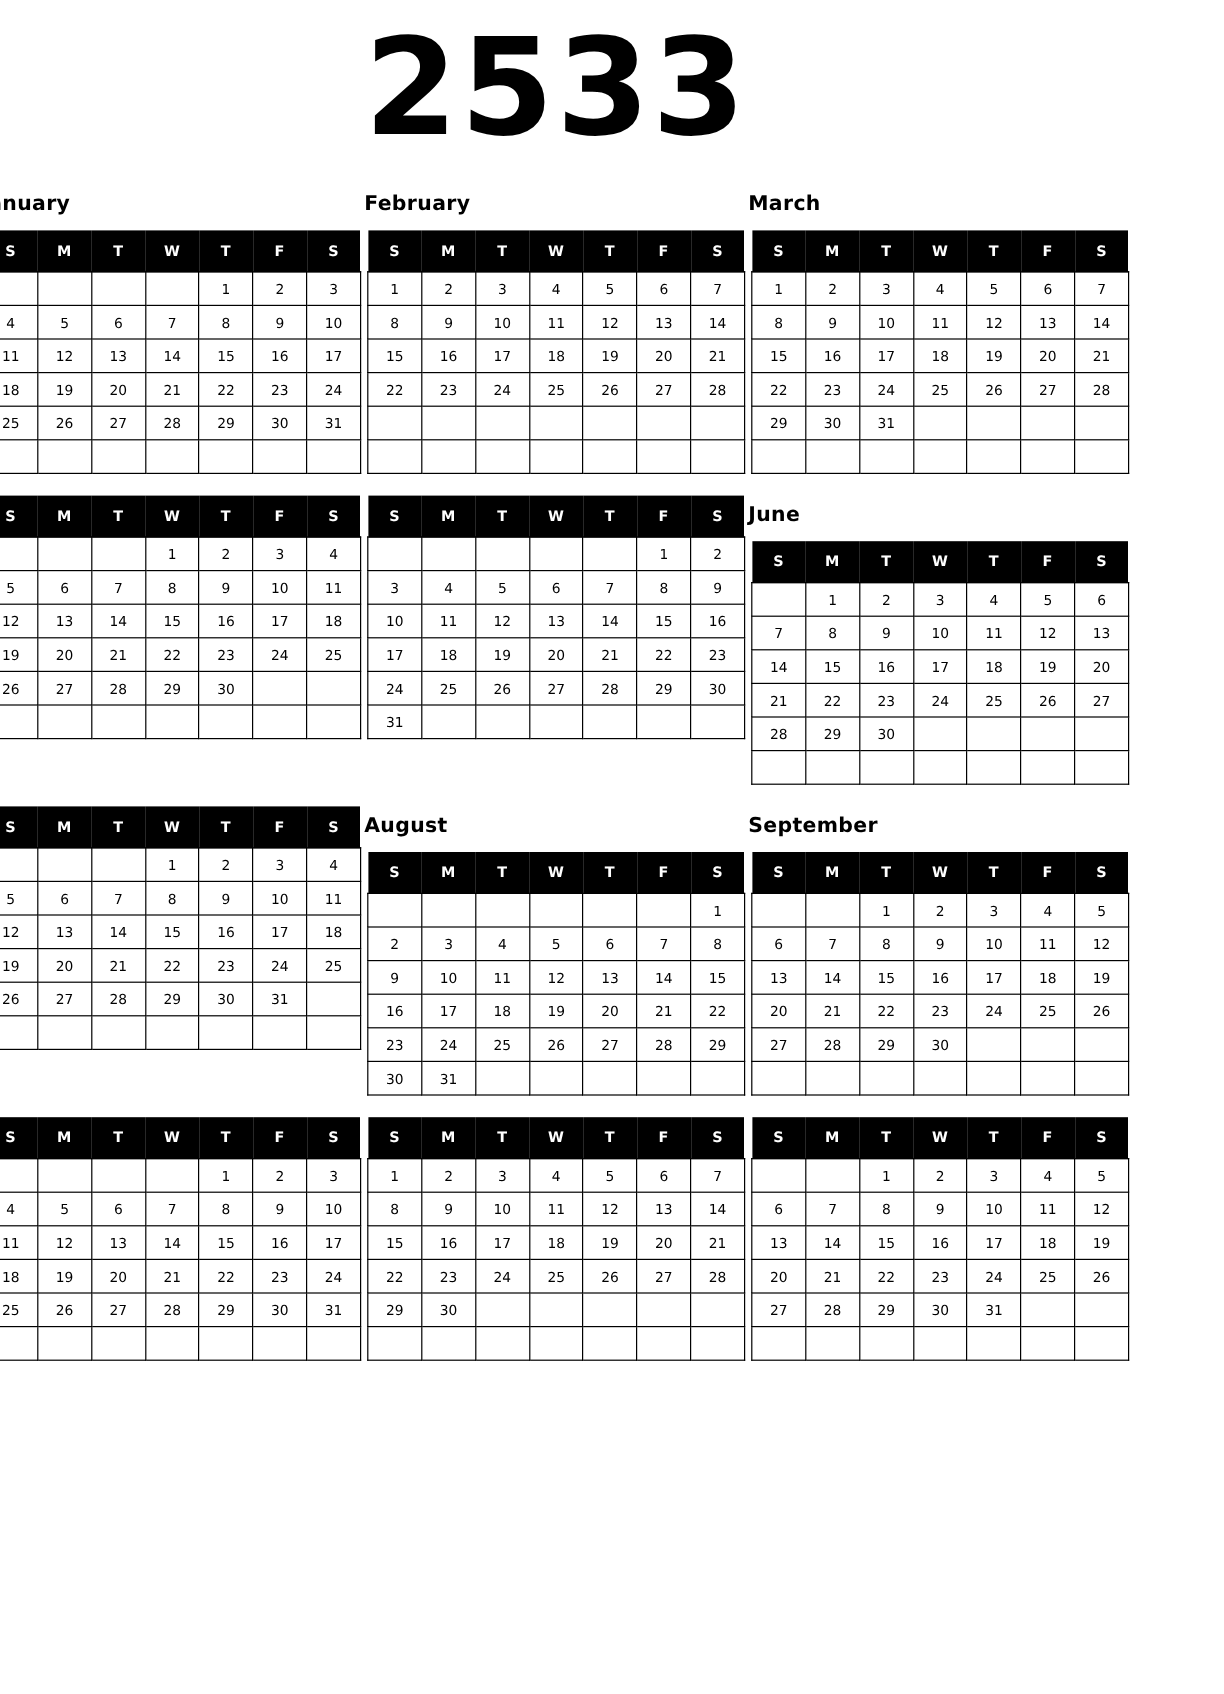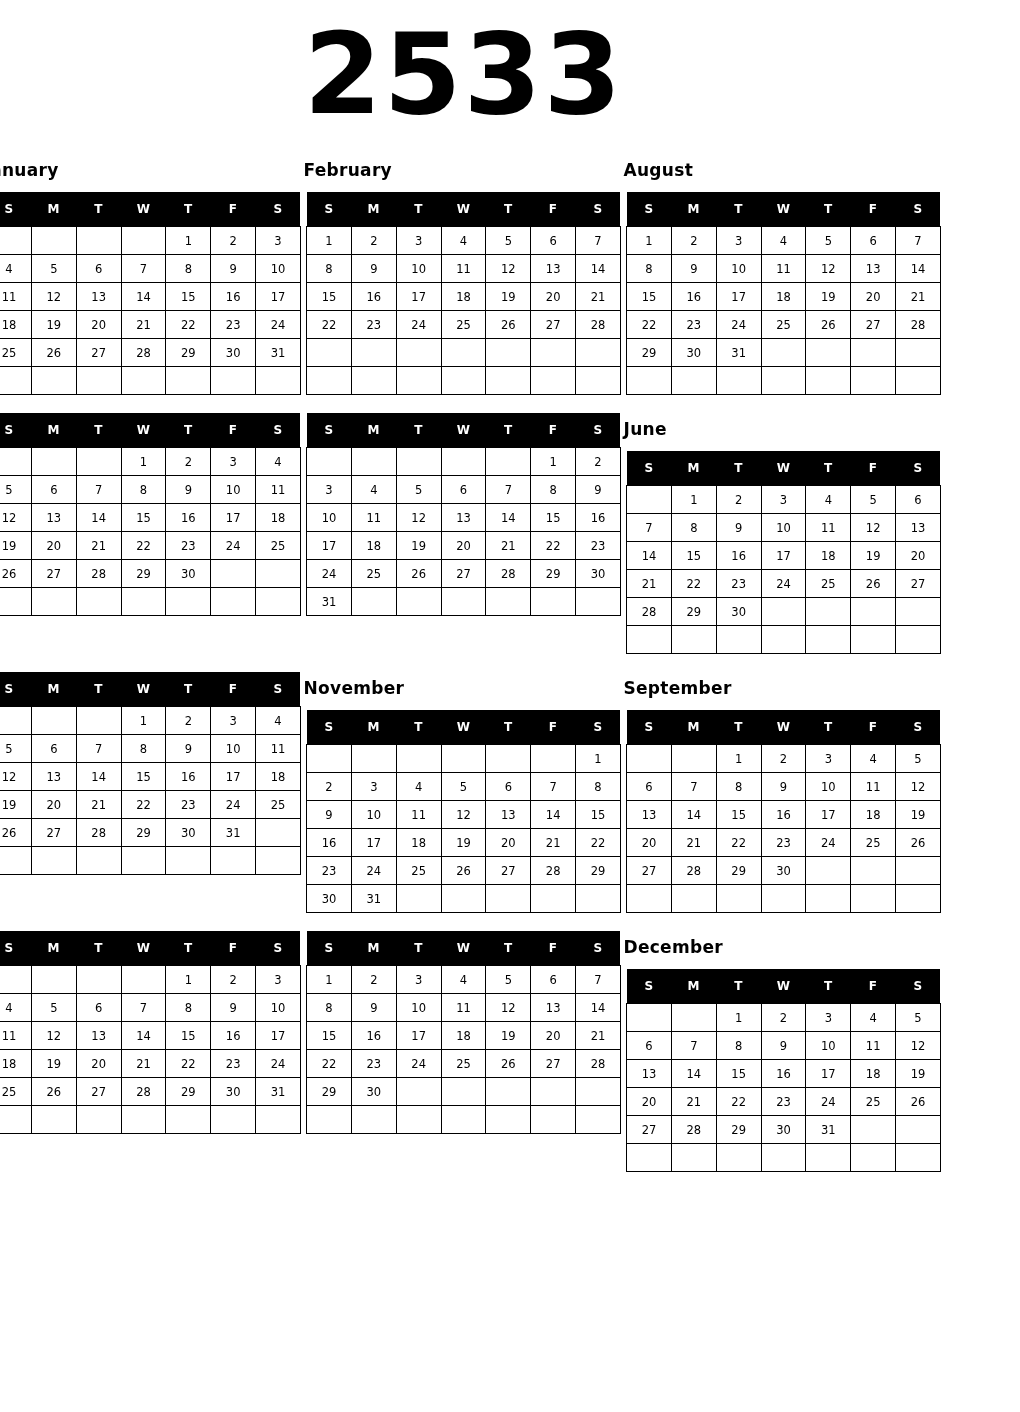--- a/index.html
+++ b/index.html
@@ -224,664 +224,663 @@
               <td></td>
               <td></td>
               <td></td>
               <td></td>
               <td></td>
             </tr>
           </tbody>
         </table>
       </div>
       <div class="month">
+        <div class="month-name">March</div>
+        <table class="cal">
+          <thead>
+            <tr>
+              <th>S</th>
+              <th>M</th>
+              <th>T</th>
+              <th>W</th>
+              <th>T</th>
+              <th>F</th>
+              <th>S</th>
+            </tr>
+          </thead>
+          <tbody>
+            <tr>
+              <td>1</td>
+              <td>2</td>
+              <td>3</td>
+              <td>4</td>
+              <td>5</td>
+              <td>6</td>
+              <td>7</td>
+            </tr>
+            <tr>
+              <td>8</td>
+              <td>9</td>
+              <td>10</td>
+              <td>11</td>
+              <td>12</td>
+              <td>13</td>
+              <td>14</td>
+            </tr>
+            <tr>
+              <td>15</td>
+              <td>16</td>
+              <td>17</td>
+              <td>18</td>
+              <td>19</td>
+              <td>20</td>
+              <td>21</td>
+            </tr>
+            <tr>
+              <td>22</td>
+              <td>23</td>
+              <td>24</td>
+              <td>25</td>
+              <td>26</td>
+              <td>27</td>
+              <td>28</td>
+            </tr>
+            <tr>
+              <td>29</td>
+              <td>30</td>
+              <td>31</td>
+              <td></td>
+              <td></td>
+              <td></td>
+              <td></td>
+            </tr>
+            <tr>
+              <td></td>
+              <td></td>
+              <td></td>
+              <td></td>
+              <td></td>
+              <td></td>
+              <td></td>
+            </tr>
+          </tbody>
+        </table>
+      </div>
+      <div class="month">
+        <table class="cal">
+          <thead>
+            <tr>
+              <th>S</th>
+              <th>M</th>
+              <th>T</th>
+              <th>W</th>
+              <th>T</th>
+              <th>F</th>
+              <th>S</th>
+            </tr>
+          </thead>
+          <tbody>
+            <tr>
+              <td></td>
+              <td></td>
+              <td></td>
+              <td>1</td>
+              <td>2</td>
+              <td>3</td>
+              <td>4</td>
+            </tr>
+            <tr>
+              <td>5</td>
+              <td>6</td>
+              <td>7</td>
+              <td>8</td>
+              <td>9</td>
+              <td>10</td>
+              <td>11</td>
+            </tr>
+            <tr>
+              <td>12</td>
+              <td>13</td>
+              <td>14</td>
+              <td>15</td>
+              <td>16</td>
+              <td>17</td>
+              <td>18</td>
+            </tr>
+            <tr>
+              <td>19</td>
+              <td>20</td>
+              <td>21</td>
+              <td>22</td>
+              <td>23</td>
+              <td>24</td>
+              <td>25</td>
+            </tr>
+            <tr>
+              <td>26</td>
+              <td>27</td>
+              <td>28</td>
+              <td>29</td>
+              <td>30</td>
+              <td></td>
+              <td></td>
+            </tr>
+            <tr>
+              <td></td>
+              <td></td>
+              <td></td>
+              <td></td>
+              <td></td>
+              <td></td>
+              <td></td>
+            </tr>
+          </tbody>
+        </table>
+      </div>
+      <div class="month">
+        <table class="cal">
+          <thead>
+            <tr>
+              <th>S</th>
+              <th>M</th>
+              <th>T</th>
+              <th>W</th>
+              <th>T</th>
+              <th>F</th>
+              <th>S</th>
+            </tr>
+          </thead>
+          <tbody>
+            <tr>
+              <td></td>
+              <td></td>
+              <td></td>
+              <td></td>
+              <td></td>
+              <td>1</td>
+              <td>2</td>
+            </tr>
+            <tr>
+              <td>3</td>
+              <td>4</td>
+              <td>5</td>
+              <td>6</td>
+              <td>7</td>
+              <td>8</td>
+              <td>9</td>
+            </tr>
+            <tr>
+              <td>10</td>
+              <td>11</td>
+              <td>12</td>
+              <td>13</td>
+              <td>14</td>
+              <td>15</td>
+              <td>16</td>
+            </tr>
+            <tr>
+              <td>17</td>
+              <td>18</td>
+              <td>19</td>
+              <td>20</td>
+              <td>21</td>
+              <td>22</td>
+              <td>23</td>
+            </tr>
+            <tr>
+              <td>24</td>
+              <td>25</td>
+              <td>26</td>
+              <td>27</td>
+              <td>28</td>
+              <td>29</td>
+              <td>30</td>
+            </tr>
+            <tr>
+              <td>31</td>
+              <td></td>
+              <td></td>
+              <td></td>
+              <td></td>
+              <td></td>
+              <td></td>
+            </tr>
+          </tbody>
+        </table>
+      </div>
+      <div class="month">
+        <div class="month-name">June</div>
+        <table class="cal">
+          <thead>
+            <tr>
+              <th>S</th>
+              <th>M</th>
+              <th>T</th>
+              <th>W</th>
+              <th>T</th>
+              <th>F</th>
+              <th>S</th>
+            </tr>
+          </thead>
+          <tbody>
+            <tr>
+              <td></td>
+              <td>1</td>
+              <td>2</td>
+              <td>3</td>
+              <td>4</td>
+              <td>5</td>
+              <td>6</td>
+            </tr>
+            <tr>
+              <td>7</td>
+              <td>8</td>
+              <td>9</td>
+              <td>10</td>
+              <td>11</td>
+              <td>12</td>
+              <td>13</td>
+            </tr>
+            <tr>
+              <td>14</td>
+              <td>15</td>
+              <td>16</td>
+              <td>17</td>
+              <td>18</td>
+              <td>19</td>
+              <td>20</td>
+            </tr>
+            <tr>
+              <td>21</td>
+              <td>22</td>
+              <td>23</td>
+              <td>24</td>
+              <td>25</td>
+              <td>26</td>
+              <td>27</td>
+            </tr>
+            <tr>
+              <td>28</td>
+              <td>29</td>
+              <td>30</td>
+              <td></td>
+              <td></td>
+              <td></td>
+              <td></td>
+            </tr>
+            <tr>
+              <td></td>
+              <td></td>
+              <td></td>
+              <td></td>
+              <td></td>
+              <td></td>
+              <td></td>
+            </tr>
+          </tbody>
+        </table>
+      </div>
+      <div class="month">
+        <table class="cal">
+          <thead>
+            <tr>
+              <th>S</th>
+              <th>M</th>
+              <th>T</th>
+              <th>W</th>
+              <th>T</th>
+              <th>F</th>
+              <th>S</th>
+            </tr>
+          </thead>
+          <tbody>
+            <tr>
+              <td></td>
+              <td></td>
+              <td></td>
+              <td>1</td>
+              <td>2</td>
+              <td>3</td>
+              <td>4</td>
+            </tr>
+            <tr>
+              <td>5</td>
+              <td>6</td>
+              <td>7</td>
+              <td>8</td>
+              <td>9</td>
+              <td>10</td>
+              <td>11</td>
+            </tr>
+            <tr>
+              <td>12</td>
+              <td>13</td>
+              <td>14</td>
+              <td>15</td>
+              <td>16</td>
+              <td>17</td>
+              <td>18</td>
+            </tr>
+            <tr>
+              <td>19</td>
+              <td>20</td>
+              <td>21</td>
+              <td>22</td>
+              <td>23</td>
+              <td>24</td>
+              <td>25</td>
+            </tr>
+            <tr>
+              <td>26</td>
+              <td>27</td>
+              <td>28</td>
+              <td>29</td>
+              <td>30</td>
+              <td>31</td>
+              <td></td>
+            </tr>
+            <tr>
+              <td></td>
+              <td></td>
+              <td></td>
+              <td></td>
+              <td></td>
+              <td></td>
+              <td></td>
+            </tr>
+          </tbody>
+        </table>
+      </div>
+      <div class="month">
         <div class="month-name">August</div>
         <table class="cal">
           <thead>
             <tr>
               <th>S</th>
               <th>M</th>
               <th>T</th>
               <th>W</th>
               <th>T</th>
               <th>F</th>
               <th>S</th>
             </tr>
           </thead>
           <tbody>
             <tr>
-              <td>1</td>
-              <td>2</td>
-              <td>3</td>
-              <td>4</td>
-              <td>5</td>
-              <td>6</td>
-              <td>7</td>
-            </tr>
-            <tr>
-              <td>8</td>
-              <td>9</td>
-              <td>10</td>
-              <td>11</td>
-              <td>12</td>
-              <td>13</td>
-              <td>14</td>
-            </tr>
-            <tr>
-              <td>15</td>
-              <td>16</td>
-              <td>17</td>
-              <td>18</td>
-              <td>19</td>
-              <td>20</td>
-              <td>21</td>
-            </tr>
-            <tr>
-              <td>22</td>
-              <td>23</td>
-              <td>24</td>
-              <td>25</td>
-              <td>26</td>
-              <td>27</td>
-              <td>28</td>
-            </tr>
-            <tr>
-              <td>29</td>
+              <td></td>
+              <td></td>
+              <td></td>
+              <td></td>
+              <td></td>
+              <td></td>
+              <td>1</td>
+            </tr>
+            <tr>
+              <td>2</td>
+              <td>3</td>
+              <td>4</td>
+              <td>5</td>
+              <td>6</td>
+              <td>7</td>
+              <td>8</td>
+            </tr>
+            <tr>
+              <td>9</td>
+              <td>10</td>
+              <td>11</td>
+              <td>12</td>
+              <td>13</td>
+              <td>14</td>
+              <td>15</td>
+            </tr>
+            <tr>
+              <td>16</td>
+              <td>17</td>
+              <td>18</td>
+              <td>19</td>
+              <td>20</td>
+              <td>21</td>
+              <td>22</td>
+            </tr>
+            <tr>
+              <td>23</td>
+              <td>24</td>
+              <td>25</td>
+              <td>26</td>
+              <td>27</td>
+              <td>28</td>
+              <td>29</td>
+            </tr>
+            <tr>
               <td>30</td>
               <td>31</td>
               <td></td>
               <td></td>
               <td></td>
               <td></td>
-            </tr>
-            <tr>
-              <td></td>
-              <td></td>
-              <td></td>
-              <td></td>
-              <td></td>
-              <td></td>
-              <td></td>
-            </tr>
-          </tbody>
-        </table>
-      </div>
-      <div class="month">
-        <table class="cal">
-          <thead>
-            <tr>
-              <th>S</th>
-              <th>M</th>
-              <th>T</th>
-              <th>W</th>
-              <th>T</th>
-              <th>F</th>
-              <th>S</th>
-            </tr>
-          </thead>
-          <tbody>
-            <tr>
-              <td></td>
-              <td></td>
-              <td></td>
-              <td>1</td>
-              <td>2</td>
-              <td>3</td>
-              <td>4</td>
-            </tr>
-            <tr>
-              <td>5</td>
-              <td>6</td>
-              <td>7</td>
-              <td>8</td>
-              <td>9</td>
-              <td>10</td>
-              <td>11</td>
-            </tr>
-            <tr>
-              <td>12</td>
-              <td>13</td>
-              <td>14</td>
-              <td>15</td>
-              <td>16</td>
-              <td>17</td>
-              <td>18</td>
-            </tr>
-            <tr>
-              <td>19</td>
-              <td>20</td>
-              <td>21</td>
-              <td>22</td>
-              <td>23</td>
-              <td>24</td>
-              <td>25</td>
-            </tr>
-            <tr>
-              <td>26</td>
-              <td>27</td>
-              <td>28</td>
-              <td>29</td>
-              <td>30</td>
-              <td></td>
-              <td></td>
-            </tr>
-            <tr>
-              <td></td>
-              <td></td>
-              <td></td>
-              <td></td>
-              <td></td>
-              <td></td>
-              <td></td>
-            </tr>
-          </tbody>
-        </table>
-      </div>
-      <div class="month">
-        <table class="cal">
-          <thead>
-            <tr>
-              <th>S</th>
-              <th>M</th>
-              <th>T</th>
-              <th>W</th>
-              <th>T</th>
-              <th>F</th>
-              <th>S</th>
-            </tr>
-          </thead>
-          <tbody>
-            <tr>
-              <td></td>
-              <td></td>
-              <td></td>
-              <td></td>
-              <td></td>
-              <td>1</td>
-              <td>2</td>
-            </tr>
-            <tr>
-              <td>3</td>
-              <td>4</td>
-              <td>5</td>
-              <td>6</td>
-              <td>7</td>
-              <td>8</td>
-              <td>9</td>
-            </tr>
-            <tr>
-              <td>10</td>
-              <td>11</td>
-              <td>12</td>
-              <td>13</td>
-              <td>14</td>
-              <td>15</td>
-              <td>16</td>
-            </tr>
-            <tr>
-              <td>17</td>
-              <td>18</td>
-              <td>19</td>
-              <td>20</td>
-              <td>21</td>
-              <td>22</td>
-              <td>23</td>
-            </tr>
-            <tr>
-              <td>24</td>
-              <td>25</td>
-              <td>26</td>
-              <td>27</td>
-              <td>28</td>
-              <td>29</td>
-              <td>30</td>
-            </tr>
-            <tr>
+              <td></td>
+            </tr>
+          </tbody>
+        </table>
+      </div>
+      <div class="month">
+        <div class="month-name">September</div>
+        <table class="cal">
+          <thead>
+            <tr>
+              <th>S</th>
+              <th>M</th>
+              <th>T</th>
+              <th>W</th>
+              <th>T</th>
+              <th>F</th>
+              <th>S</th>
+            </tr>
+          </thead>
+          <tbody>
+            <tr>
+              <td></td>
+              <td></td>
+              <td>1</td>
+              <td>2</td>
+              <td>3</td>
+              <td>4</td>
+              <td>5</td>
+            </tr>
+            <tr>
+              <td>6</td>
+              <td>7</td>
+              <td>8</td>
+              <td>9</td>
+              <td>10</td>
+              <td>11</td>
+              <td>12</td>
+            </tr>
+            <tr>
+              <td>13</td>
+              <td>14</td>
+              <td>15</td>
+              <td>16</td>
+              <td>17</td>
+              <td>18</td>
+              <td>19</td>
+            </tr>
+            <tr>
+              <td>20</td>
+              <td>21</td>
+              <td>22</td>
+              <td>23</td>
+              <td>24</td>
+              <td>25</td>
+              <td>26</td>
+            </tr>
+            <tr>
+              <td>27</td>
+              <td>28</td>
+              <td>29</td>
+              <td>30</td>
+              <td></td>
+              <td></td>
+              <td></td>
+            </tr>
+            <tr>
+              <td></td>
+              <td></td>
+              <td></td>
+              <td></td>
+              <td></td>
+              <td></td>
+              <td></td>
+            </tr>
+          </tbody>
+        </table>
+      </div>
+      <div class="month">
+        <table class="cal">
+          <thead>
+            <tr>
+              <th>S</th>
+              <th>M</th>
+              <th>T</th>
+              <th>W</th>
+              <th>T</th>
+              <th>F</th>
+              <th>S</th>
+            </tr>
+          </thead>
+          <tbody>
+            <tr>
+              <td></td>
+              <td></td>
+              <td></td>
+              <td></td>
+              <td>1</td>
+              <td>2</td>
+              <td>3</td>
+            </tr>
+            <tr>
+              <td>4</td>
+              <td>5</td>
+              <td>6</td>
+              <td>7</td>
+              <td>8</td>
+              <td>9</td>
+              <td>10</td>
+            </tr>
+            <tr>
+              <td>11</td>
+              <td>12</td>
+              <td>13</td>
+              <td>14</td>
+              <td>15</td>
+              <td>16</td>
+              <td>17</td>
+            </tr>
+            <tr>
+              <td>18</td>
+              <td>19</td>
+              <td>20</td>
+              <td>21</td>
+              <td>22</td>
+              <td>23</td>
+              <td>24</td>
+            </tr>
+            <tr>
+              <td>25</td>
+              <td>26</td>
+              <td>27</td>
+              <td>28</td>
+              <td>29</td>
+              <td>30</td>
               <td>31</td>
-              <td></td>
-              <td></td>
-              <td></td>
-              <td></td>
-              <td></td>
-              <td></td>
-            </tr>
-          </tbody>
-        </table>
-      </div>
-      <div class="month">
-        <div class="month-name">June</div>
-        <table class="cal">
-          <thead>
-            <tr>
-              <th>S</th>
-              <th>M</th>
-              <th>T</th>
-              <th>W</th>
-              <th>T</th>
-              <th>F</th>
-              <th>S</th>
-            </tr>
-          </thead>
-          <tbody>
-            <tr>
-              <td></td>
-              <td>1</td>
-              <td>2</td>
-              <td>3</td>
-              <td>4</td>
-              <td>5</td>
-              <td>6</td>
-            </tr>
-            <tr>
-              <td>7</td>
-              <td>8</td>
-              <td>9</td>
-              <td>10</td>
-              <td>11</td>
-              <td>12</td>
-              <td>13</td>
-            </tr>
-            <tr>
-              <td>14</td>
-              <td>15</td>
-              <td>16</td>
-              <td>17</td>
-              <td>18</td>
-              <td>19</td>
-              <td>20</td>
-            </tr>
-            <tr>
-              <td>21</td>
-              <td>22</td>
-              <td>23</td>
-              <td>24</td>
-              <td>25</td>
-              <td>26</td>
-              <td>27</td>
-            </tr>
-            <tr>
-              <td>28</td>
-              <td>29</td>
-              <td>30</td>
-              <td></td>
-              <td></td>
-              <td></td>
-              <td></td>
-            </tr>
-            <tr>
-              <td></td>
-              <td></td>
-              <td></td>
-              <td></td>
-              <td></td>
-              <td></td>
-              <td></td>
-            </tr>
-          </tbody>
-        </table>
-      </div>
-      <div class="month">
-        <table class="cal">
-          <thead>
-            <tr>
-              <th>S</th>
-              <th>M</th>
-              <th>T</th>
-              <th>W</th>
-              <th>T</th>
-              <th>F</th>
-              <th>S</th>
-            </tr>
-          </thead>
-          <tbody>
-            <tr>
-              <td></td>
-              <td></td>
-              <td></td>
-              <td>1</td>
-              <td>2</td>
-              <td>3</td>
-              <td>4</td>
-            </tr>
-            <tr>
-              <td>5</td>
-              <td>6</td>
-              <td>7</td>
-              <td>8</td>
-              <td>9</td>
-              <td>10</td>
-              <td>11</td>
-            </tr>
-            <tr>
-              <td>12</td>
-              <td>13</td>
-              <td>14</td>
-              <td>15</td>
-              <td>16</td>
-              <td>17</td>
-              <td>18</td>
-            </tr>
-            <tr>
-              <td>19</td>
-              <td>20</td>
-              <td>21</td>
-              <td>22</td>
-              <td>23</td>
-              <td>24</td>
-              <td>25</td>
-            </tr>
-            <tr>
-              <td>26</td>
-              <td>27</td>
-              <td>28</td>
-              <td>29</td>
-              <td>30</td>
-              <td>31</td>
-              <td></td>
-            </tr>
-            <tr>
-              <td></td>
-              <td></td>
-              <td></td>
-              <td></td>
-              <td></td>
-              <td></td>
-              <td></td>
-            </tr>
-          </tbody>
-        </table>
-      </div>
-      <div class="month">
-        <div class="month-name">November</div>
-        <table class="cal">
-          <thead>
-            <tr>
-              <th>S</th>
-              <th>M</th>
-              <th>T</th>
-              <th>W</th>
-              <th>T</th>
-              <th>F</th>
-              <th>S</th>
-            </tr>
-          </thead>
-          <tbody>
-            <tr>
-              <td></td>
-              <td></td>
-              <td></td>
-              <td></td>
-              <td></td>
-              <td></td>
-              <td>1</td>
-            </tr>
-            <tr>
-              <td>2</td>
-              <td>3</td>
-              <td>4</td>
-              <td>5</td>
-              <td>6</td>
-              <td>7</td>
-              <td>8</td>
-            </tr>
-            <tr>
-              <td>9</td>
-              <td>10</td>
-              <td>11</td>
-              <td>12</td>
-              <td>13</td>
-              <td>14</td>
-              <td>15</td>
-            </tr>
-            <tr>
-              <td>16</td>
-              <td>17</td>
-              <td>18</td>
-              <td>19</td>
-              <td>20</td>
-              <td>21</td>
-              <td>22</td>
-            </tr>
-            <tr>
-              <td>23</td>
-              <td>24</td>
-              <td>25</td>
-              <td>26</td>
-              <td>27</td>
-              <td>28</td>
-              <td>29</td>
-            </tr>
-            <tr>
-              <td>30</td>
-              <td>31</td>
-              <td></td>
-              <td></td>
-              <td></td>
-              <td></td>
-              <td></td>
-            </tr>
-          </tbody>
-        </table>
-      </div>
-      <div class="month">
-        <div class="month-name">September</div>
-        <table class="cal">
-          <thead>
-            <tr>
-              <th>S</th>
-              <th>M</th>
-              <th>T</th>
-              <th>W</th>
-              <th>T</th>
-              <th>F</th>
-              <th>S</th>
-            </tr>
-          </thead>
-          <tbody>
-            <tr>
-              <td></td>
-              <td></td>
-              <td>1</td>
-              <td>2</td>
-              <td>3</td>
-              <td>4</td>
-              <td>5</td>
-            </tr>
-            <tr>
-              <td>6</td>
-              <td>7</td>
-              <td>8</td>
-              <td>9</td>
-              <td>10</td>
-              <td>11</td>
-              <td>12</td>
-            </tr>
-            <tr>
-              <td>13</td>
-              <td>14</td>
-              <td>15</td>
-              <td>16</td>
-              <td>17</td>
-              <td>18</td>
-              <td>19</td>
-            </tr>
-            <tr>
-              <td>20</td>
-              <td>21</td>
-              <td>22</td>
-              <td>23</td>
-              <td>24</td>
-              <td>25</td>
-              <td>26</td>
-            </tr>
-            <tr>
-              <td>27</td>
-              <td>28</td>
-              <td>29</td>
-              <td>30</td>
-              <td></td>
-              <td></td>
-              <td></td>
-            </tr>
-            <tr>
-              <td></td>
-              <td></td>
-              <td></td>
-              <td></td>
-              <td></td>
-              <td></td>
-              <td></td>
-            </tr>
-          </tbody>
-        </table>
-      </div>
-      <div class="month">
-        <table class="cal">
-          <thead>
-            <tr>
-              <th>S</th>
-              <th>M</th>
-              <th>T</th>
-              <th>W</th>
-              <th>T</th>
-              <th>F</th>
-              <th>S</th>
-            </tr>
-          </thead>
-          <tbody>
-            <tr>
-              <td></td>
-              <td></td>
-              <td></td>
-              <td></td>
-              <td>1</td>
-              <td>2</td>
-              <td>3</td>
-            </tr>
-            <tr>
-              <td>4</td>
-              <td>5</td>
-              <td>6</td>
-              <td>7</td>
-              <td>8</td>
-              <td>9</td>
-              <td>10</td>
-            </tr>
-            <tr>
-              <td>11</td>
-              <td>12</td>
-              <td>13</td>
-              <td>14</td>
-              <td>15</td>
-              <td>16</td>
-              <td>17</td>
-            </tr>
-            <tr>
-              <td>18</td>
-              <td>19</td>
-              <td>20</td>
-              <td>21</td>
-              <td>22</td>
-              <td>23</td>
-              <td>24</td>
-            </tr>
-            <tr>
-              <td>25</td>
-              <td>26</td>
-              <td>27</td>
-              <td>28</td>
-              <td>29</td>
-              <td>30</td>
-              <td>31</td>
-            </tr>
-            <tr>
-              <td></td>
-              <td></td>
-              <td></td>
-              <td></td>
-              <td></td>
-              <td></td>
-              <td></td>
-            </tr>
-          </tbody>
-        </table>
-      </div>
-      <div class="month">
-        <table class="cal">
-          <thead>
-            <tr>
-              <th>S</th>
-              <th>M</th>
-              <th>T</th>
-              <th>W</th>
-              <th>T</th>
-              <th>F</th>
-              <th>S</th>
-            </tr>
-          </thead>
-          <tbody>
-            <tr>
-              <td>1</td>
-              <td>2</td>
-              <td>3</td>
-              <td>4</td>
-              <td>5</td>
-              <td>6</td>
-              <td>7</td>
-            </tr>
-            <tr>
-              <td>8</td>
-              <td>9</td>
-              <td>10</td>
-              <td>11</td>
-              <td>12</td>
-              <td>13</td>
-              <td>14</td>
-            </tr>
-            <tr>
-              <td>15</td>
-              <td>16</td>
-              <td>17</td>
-              <td>18</td>
-              <td>19</td>
-              <td>20</td>
-              <td>21</td>
-            </tr>
-            <tr>
-              <td>22</td>
-              <td>23</td>
-              <td>24</td>
-              <td>25</td>
-              <td>26</td>
-              <td>27</td>
-              <td>28</td>
-            </tr>
-            <tr>
-              <td>29</td>
-              <td>30</td>
-              <td></td>
-              <td></td>
-              <td></td>
-              <td></td>
-              <td></td>
-            </tr>
-            <tr>
-              <td></td>
-              <td></td>
-              <td></td>
-              <td></td>
-              <td></td>
-              <td></td>
-              <td></td>
-            </tr>
-          </tbody>
-        </table>
-      </div>
-      <div class="month">
-        <div class="month-name">December</div>
+            </tr>
+            <tr>
+              <td></td>
+              <td></td>
+              <td></td>
+              <td></td>
+              <td></td>
+              <td></td>
+              <td></td>
+            </tr>
+          </tbody>
+        </table>
+      </div>
+      <div class="month">
+        <table class="cal">
+          <thead>
+            <tr>
+              <th>S</th>
+              <th>M</th>
+              <th>T</th>
+              <th>W</th>
+              <th>T</th>
+              <th>F</th>
+              <th>S</th>
+            </tr>
+          </thead>
+          <tbody>
+            <tr>
+              <td>1</td>
+              <td>2</td>
+              <td>3</td>
+              <td>4</td>
+              <td>5</td>
+              <td>6</td>
+              <td>7</td>
+            </tr>
+            <tr>
+              <td>8</td>
+              <td>9</td>
+              <td>10</td>
+              <td>11</td>
+              <td>12</td>
+              <td>13</td>
+              <td>14</td>
+            </tr>
+            <tr>
+              <td>15</td>
+              <td>16</td>
+              <td>17</td>
+              <td>18</td>
+              <td>19</td>
+              <td>20</td>
+              <td>21</td>
+            </tr>
+            <tr>
+              <td>22</td>
+              <td>23</td>
+              <td>24</td>
+              <td>25</td>
+              <td>26</td>
+              <td>27</td>
+              <td>28</td>
+            </tr>
+            <tr>
+              <td>29</td>
+              <td>30</td>
+              <td></td>
+              <td></td>
+              <td></td>
+              <td></td>
+              <td></td>
+            </tr>
+            <tr>
+              <td></td>
+              <td></td>
+              <td></td>
+              <td></td>
+              <td></td>
+              <td></td>
+              <td></td>
+            </tr>
+          </tbody>
+        </table>
+      </div>
+      <div class="month">
         <table class="cal">
           <thead>
             <tr>
               <th>S</th>
               <th>M</th>
               <th>T</th>
               <th>W</th>
               <th>T</th>
               <th>F</th>
               <th>S</th>

